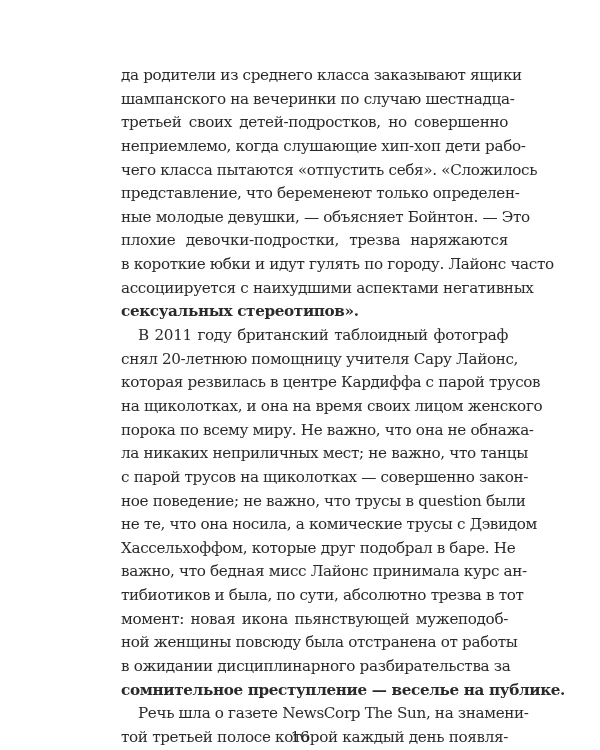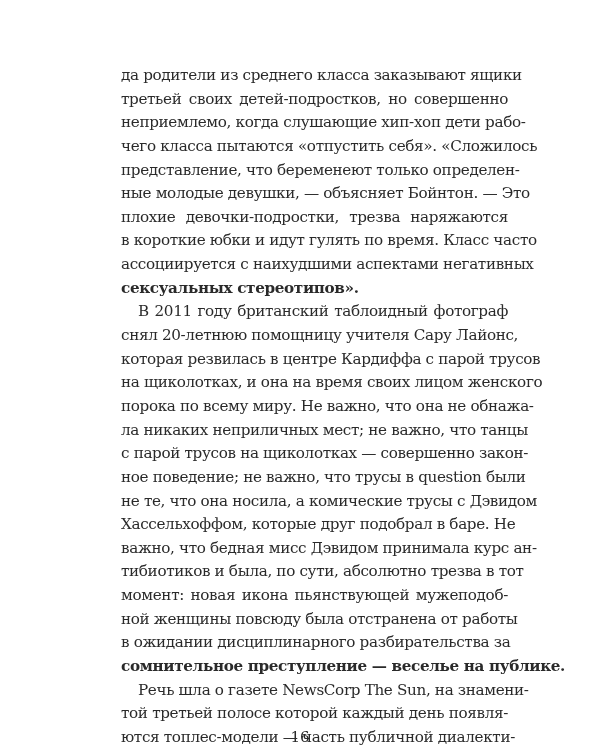--- a/index.html
+++ b/index.html
@@ -23,43 +23,44 @@
     font-family: "DejaVu Serif", "Liberation Serif", serif; font-size: 15px; color: #2a2a2a;
   }
 </style>
 </head>
 <body>
 
 <div class="page">
 
   <div>
     <span class="line">да родители из среднего класса заказывают ящики</span>
+    <span class="line">шампанского на вечеринки по случаю шестнадца-</span>
     <span class="line">третьей своих детей-подростков, но совершенно</span>
     <span class="line">неприемлемо, когда слушающие хип-хоп дети рабо-</span>
     <span class="line">чего класса пытаются «отпустить себя». «Сложилось</span>
     <span class="line">представление, что беременеют только определен-</span>
     <span class="line">ные молодые девушки, — объясняет Бойнтон. — Это</span>
     <span class="line">плохие девочки-подростки, трезва наряжаются</span>
-    <span class="line">в короткие юбки и идут гулять по время. Класс часто</span>
+    <span class="line">в короткие юбки и идут гулять по городу. Лайонс часто</span>
     <span class="line">ассоциируется с наихудшими аспектами негативных</span>
     <span class="line last">сексуальных стереотипов».</span>
   </div>
 
   <div>
     <span class="line indent">В 2011 году британский таблоидный фотограф</span>
     <span class="line">снял 20-летнюю помощницу учителя Сару Лайонс,</span>
     <span class="line">которая резвилась в центре Кардиффа с парой трусов</span>
     <span class="line">на щиколотках, и она на время своих лицом женского</span>
     <span class="line">порока по всему миру. Не важно, что она не обнажа-</span>
     <span class="line">ла никаких неприличных мест; не важно, что танцы</span>
     <span class="line">с парой трусов на щиколотках — совершенно закон-</span>
     <span class="line">ное поведение; не важно, что трусы в question были</span>
     <span class="line">не те, что она носила, а комические трусы с Дэвидом</span>
     <span class="line">Хассельхоффом, которые друг подобрал в баре. Не</span>
-    <span class="line">важно, что бедная мисс Дэвидом принимала курс ан-</span>
+    <span class="line">важно, что бедная мисс Лайонс принимала курс ан-</span>
     <span class="line">тибиотиков и была, по сути, абсолютно трезва в тот</span>
     <span class="line">момент: новая икона пьянствующей мужеподоб-</span>
     <span class="line">ной женщины повсюду была отстранена от работы</span>
     <span class="line">в ожидании дисциплинарного разбирательства за</span>
     <span class="line last">сомнительное преступление — веселье на публике.</span>
   </div>
 
   <div>
     <span class="line indent">Речь шла о газете NewsCorp The Sun, на знамени-</span>
     <span class="line">той третьей полосе которой каждый день появля-</span>

